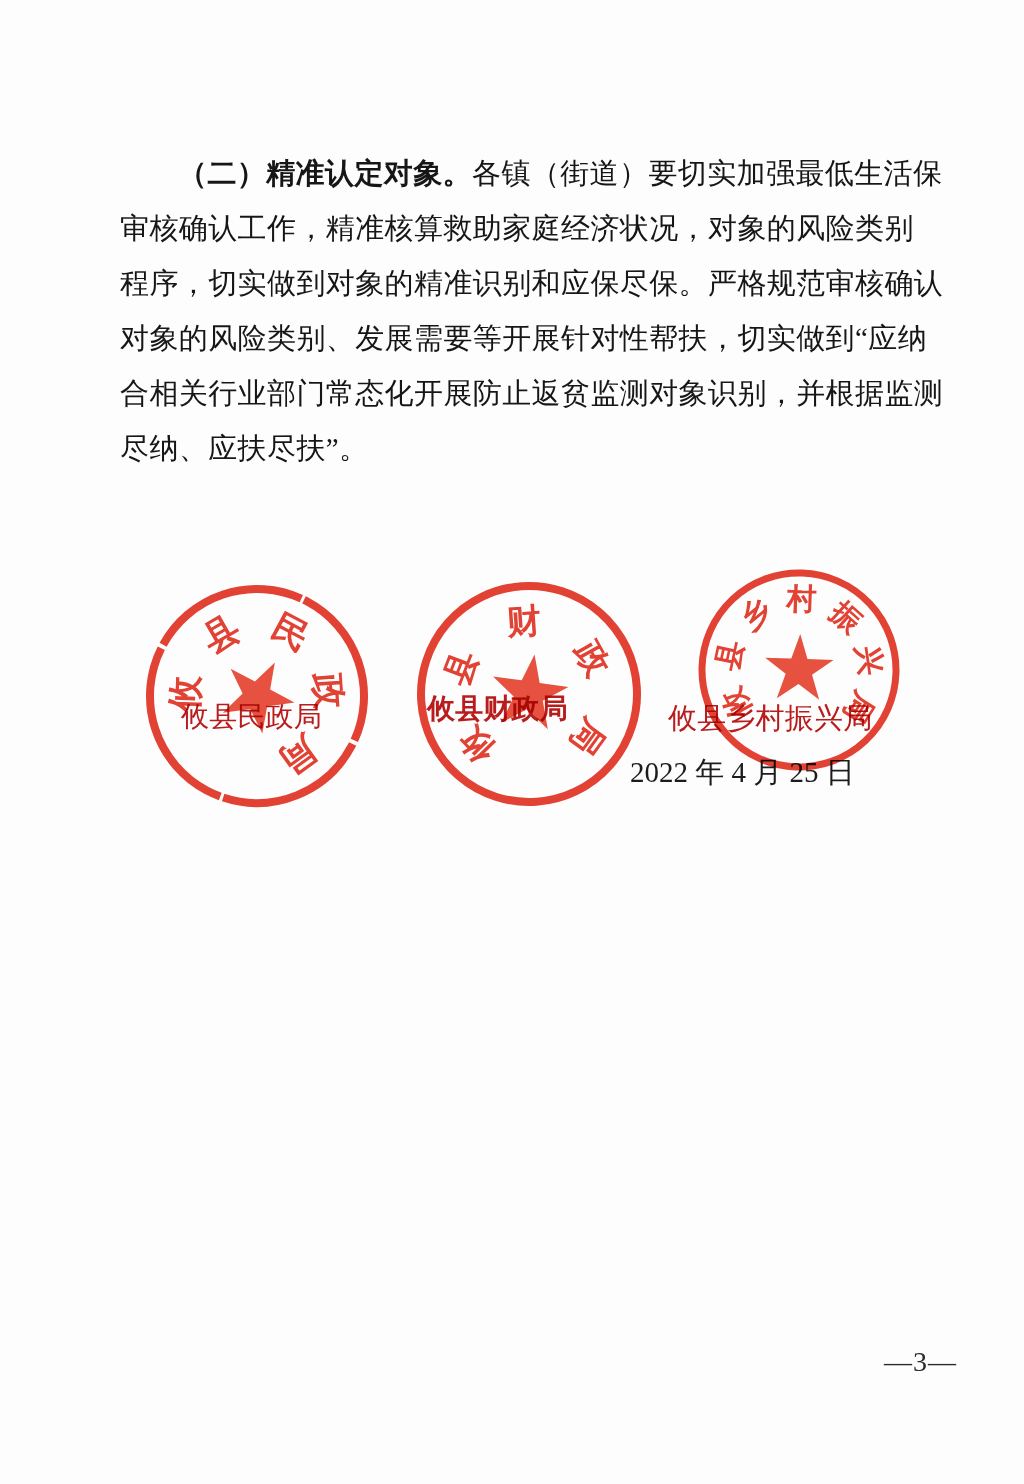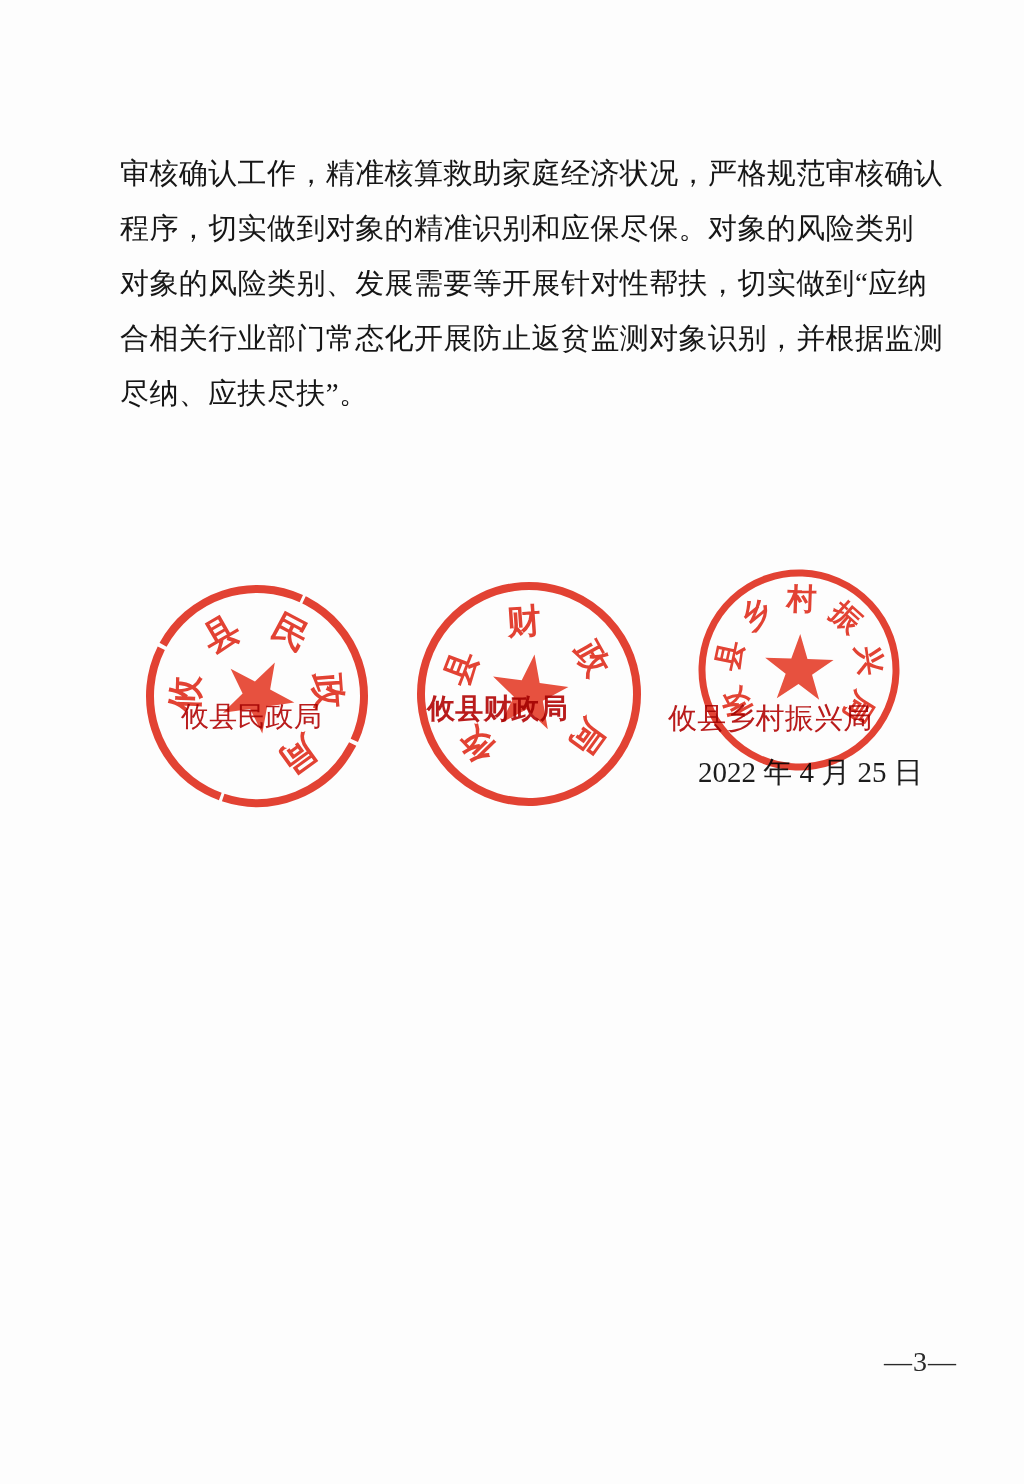--- a/index.html
+++ b/index.html
@@ -31,21 +31,21 @@
   .sig-label{
     position:absolute;
     font-size:28px;
     color:#b91c1c;
     white-space:nowrap;
     letter-spacing:0.2px;
   }
   #sig-label-0{left:181px;top:698px;}
   #sig-label-1{left:427px;top:690px;font-weight:bold;}
   #sig-label-2{left:668px;top:699px;font-size:29px;}
-  #sig-date{left:698px;top:753px;font-size:29px;position:absolute;color:#1c1c1c;white-space:nowrap;}
+  #sig-date{left:630px;top:753px;font-size:29px;position:absolute;color:#1c1c1c;white-space:nowrap;}
 
   
   .seal{
     position:absolute;
     width:240px;height:240px;
     mix-blend-mode:multiply;
     opacity:0.93;
   }
   .seal svg{display:block;width:240px;height:240px;}
   .seal text{
@@ -62,22 +62,23 @@
     letter-spacing:1px;
     white-space:nowrap;
   }
 </style>
 </head>
 <body>
 
 <div id="page">
 
   <div class="doc-text">
-    <div class="doc-line">审核确认工作，精准核算救助家庭经济状况，严格规范审核确认</div>
-    <div class="doc-line">程序，切实做到对象的精准识别和应保尽保。对象的风险类别</div>
+    <div class="doc-line indent"><strong>（二）精准认定对象。</strong><span>各镇（街道）要切实加强最低生活保</span></div>
+    <div class="doc-line">审核确认工作，精准核算救助家庭经济状况，对象的风险类别</div>
+    <div class="doc-line">程序，切实做到对象的精准识别和应保尽保。严格规范审核确认</div>
     <div class="doc-line">对象的风险类别、发展需要等开展针对性帮扶，切实做到“应纳</div>
     <div class="doc-line">合相关行业部门常态化开展防止返贫监测对象识别，并根据监测</div>
     <div class="doc-line">尽纳、应扶尽扶”。</div>
   </div>
 
   <div class="sig-label" id="sig-label-0">攸县民政局</div>
   <div class="sig-label" id="sig-label-1">攸县财政局</div>
   <div class="sig-label" id="sig-label-2">攸县乡村振兴局</div>
   <div id="sig-date">2022 年 4 月 25 日</div>
 

